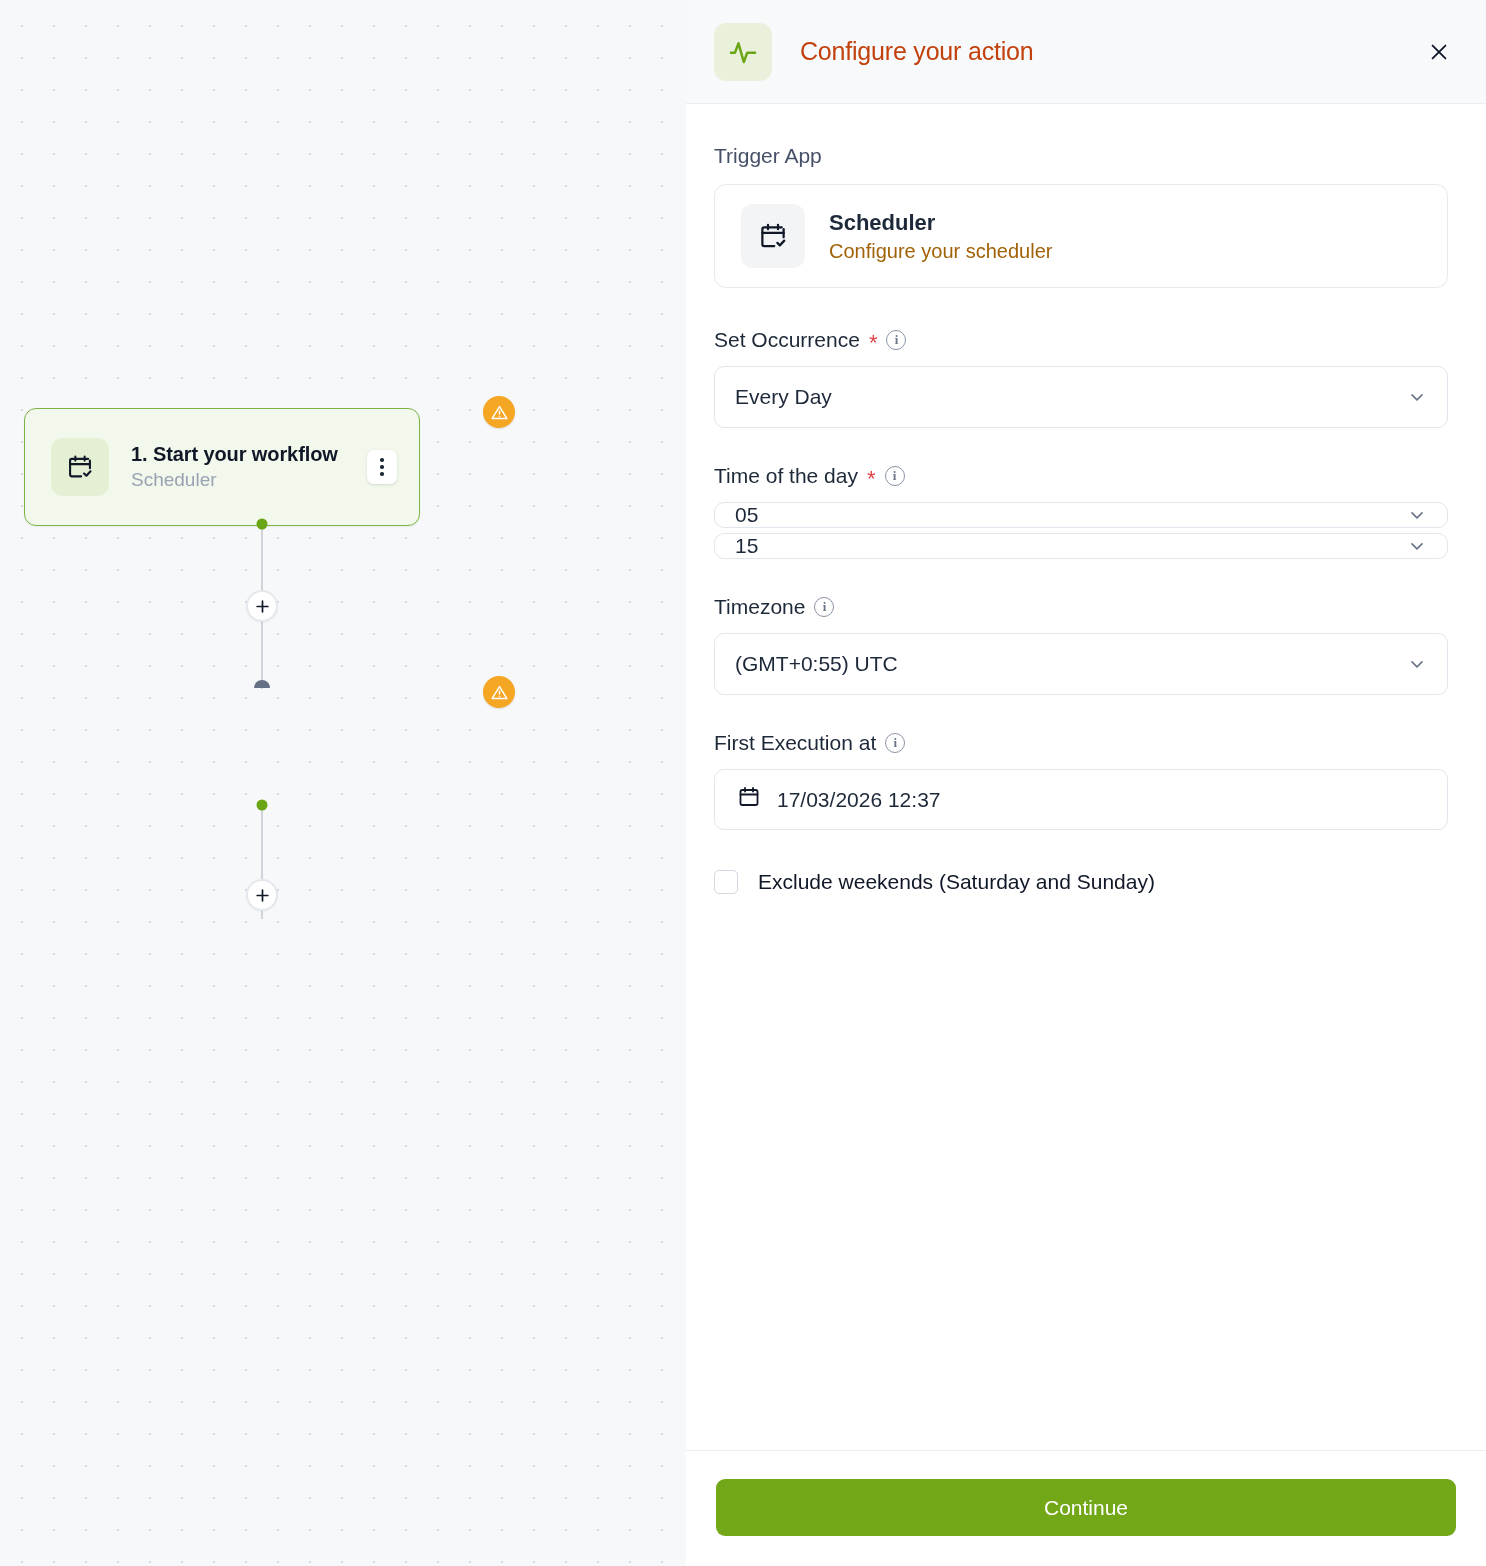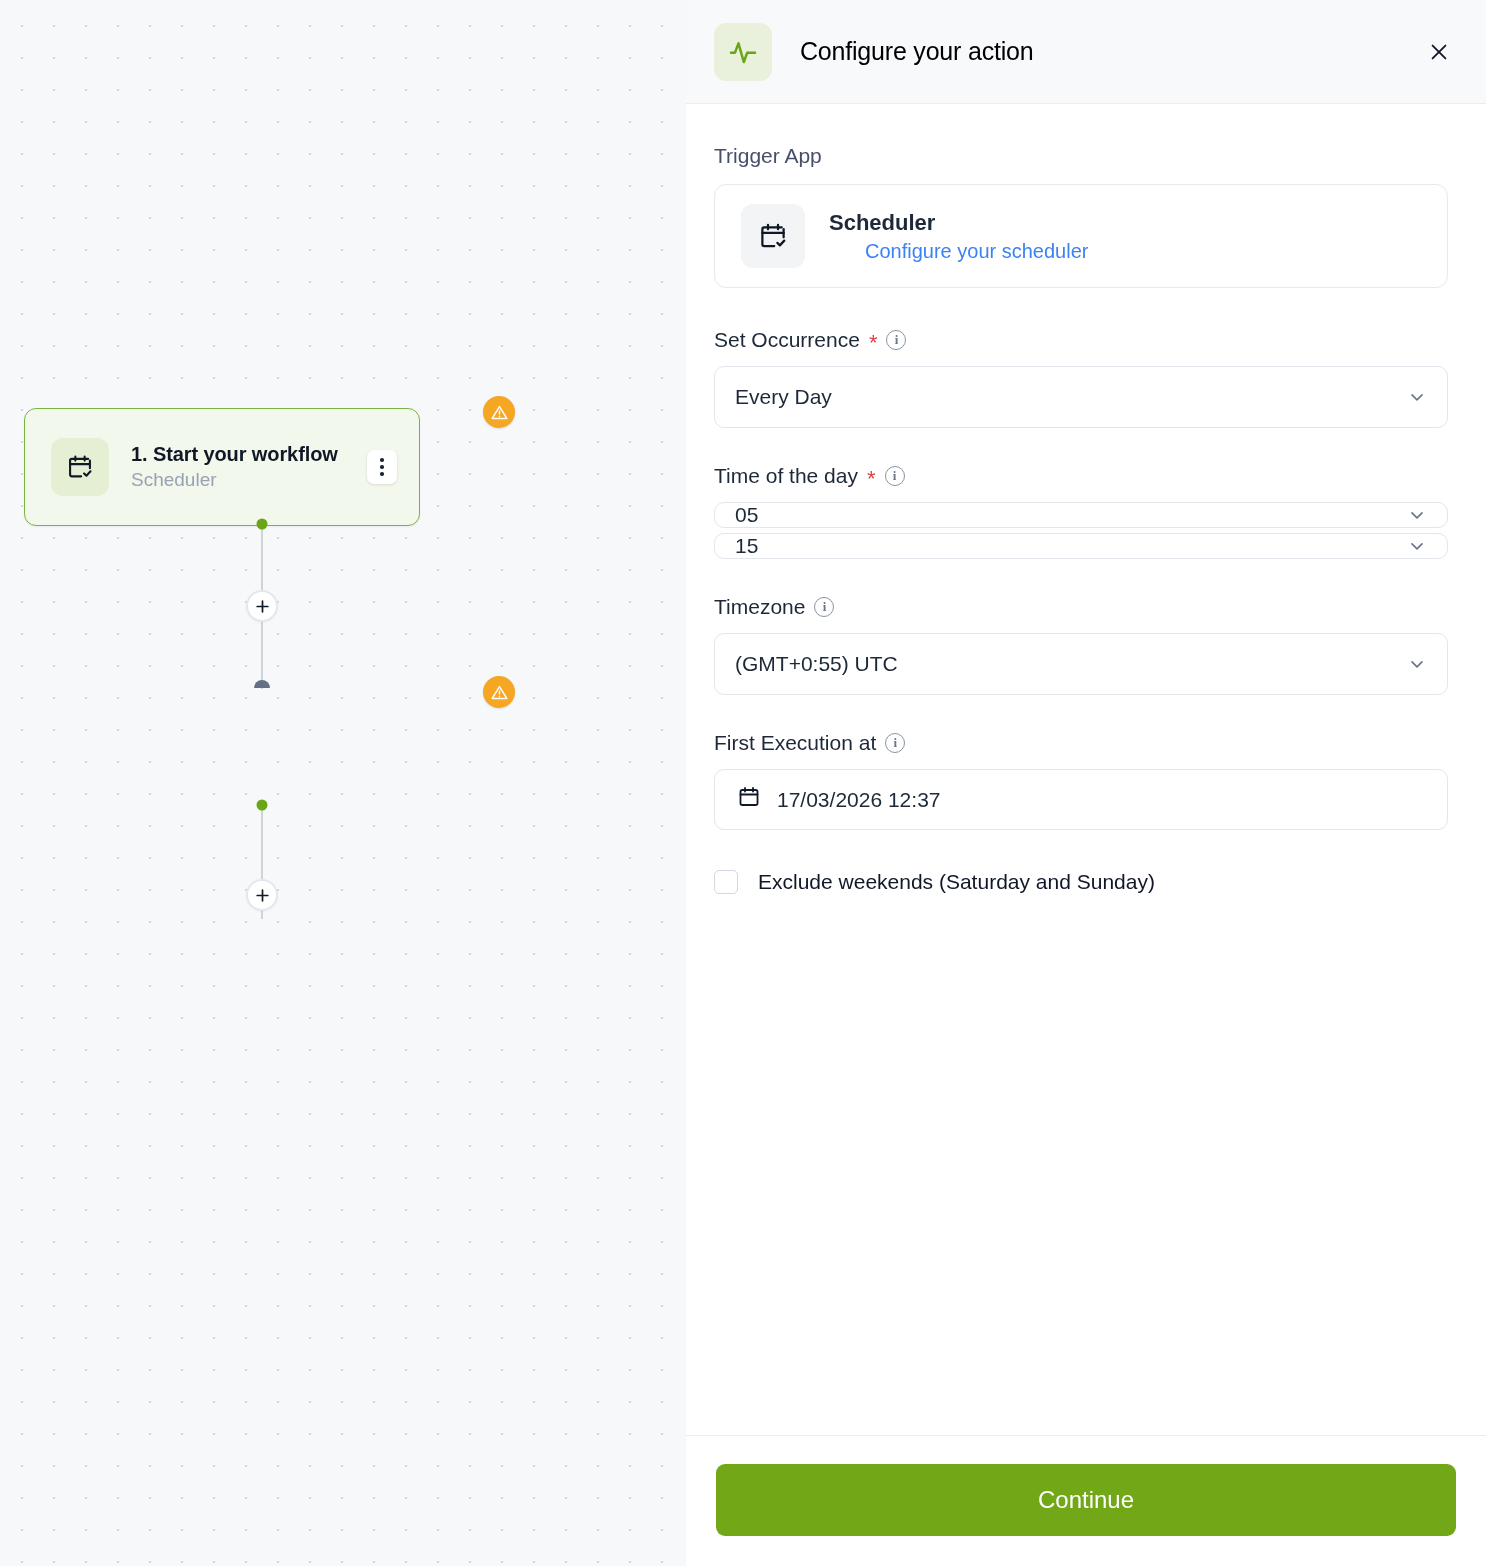--- a/index.html
+++ b/index.html
@@ -155,21 +155,21 @@
   }
   .header-icon {
     width: 58px; height: 58px; border-radius: 12px;
     background: #e9f1dc;
     display: flex; align-items: center; justify-content: center;
     flex: none;
   }
   .header-title {
     margin-left: 28px;
     font-size: 25px;
-    color: #000000;
+    color: #c2410c;
     letter-spacing: -0.2px;
   }
   .close-btn {
     position: absolute; right: 30px; top: 50%; transform: translateY(-50%);
     width: 34px; height: 34px;
     display: flex; align-items: center; justify-content: center;
     cursor: pointer; background: none; border: none;
   }
 
   .panel-body {
@@ -211,21 +211,21 @@
     margin-bottom: 40px;
     cursor: pointer;
   }
   .trigger-card .ti {
     width: 64px; height: 64px; border-radius: 12px;
     background: #f3f4f6;
     display: flex; align-items: center; justify-content: center; flex: none;
   }
   .trigger-card .tt { margin-left: 24px; display: flex; flex-direction: column; gap: 4px; }
   .tt .name { font-size: 22px; font-weight: bold; color: #1d2939; }
-  .tt .desc { font-size: 20px; color: #3b82f6; margin-left: 36px; }
+  .tt .desc { font-size: 20px; color: #a16207; }
 
   .select-box {
     height: 62px;
     border: 1px solid #e2e5eb;
     border-radius: 10px;
     display: flex; align-items: center;
     padding: 0 20px 0 20px;
     font-size: 21px;
     color: #1d2939;
     cursor: pointer;
@@ -265,26 +265,26 @@
   }
   .cbox-label { font-size: 21px; color: #101828; }
 
   .panel-footer {
     flex: none;
     border-top: 1px solid #ebedf1;
     padding: 28px 30px 30px 30px;
   }
   .continue-btn {
     width: 100%;
-    height: 72px;
+    height: 57px;
     background: #72a818;
     border: none;
     border-radius: 9px;
     color: #ffffff;
-    font-size: 24px;
+    font-size: 21px;
     font-family: "Liberation Sans", sans-serif;
     cursor: pointer;
     display: flex; align-items: center; justify-content: center;
   }
 </style>
 </head>
 <body>
 
 <div class="app">
 

